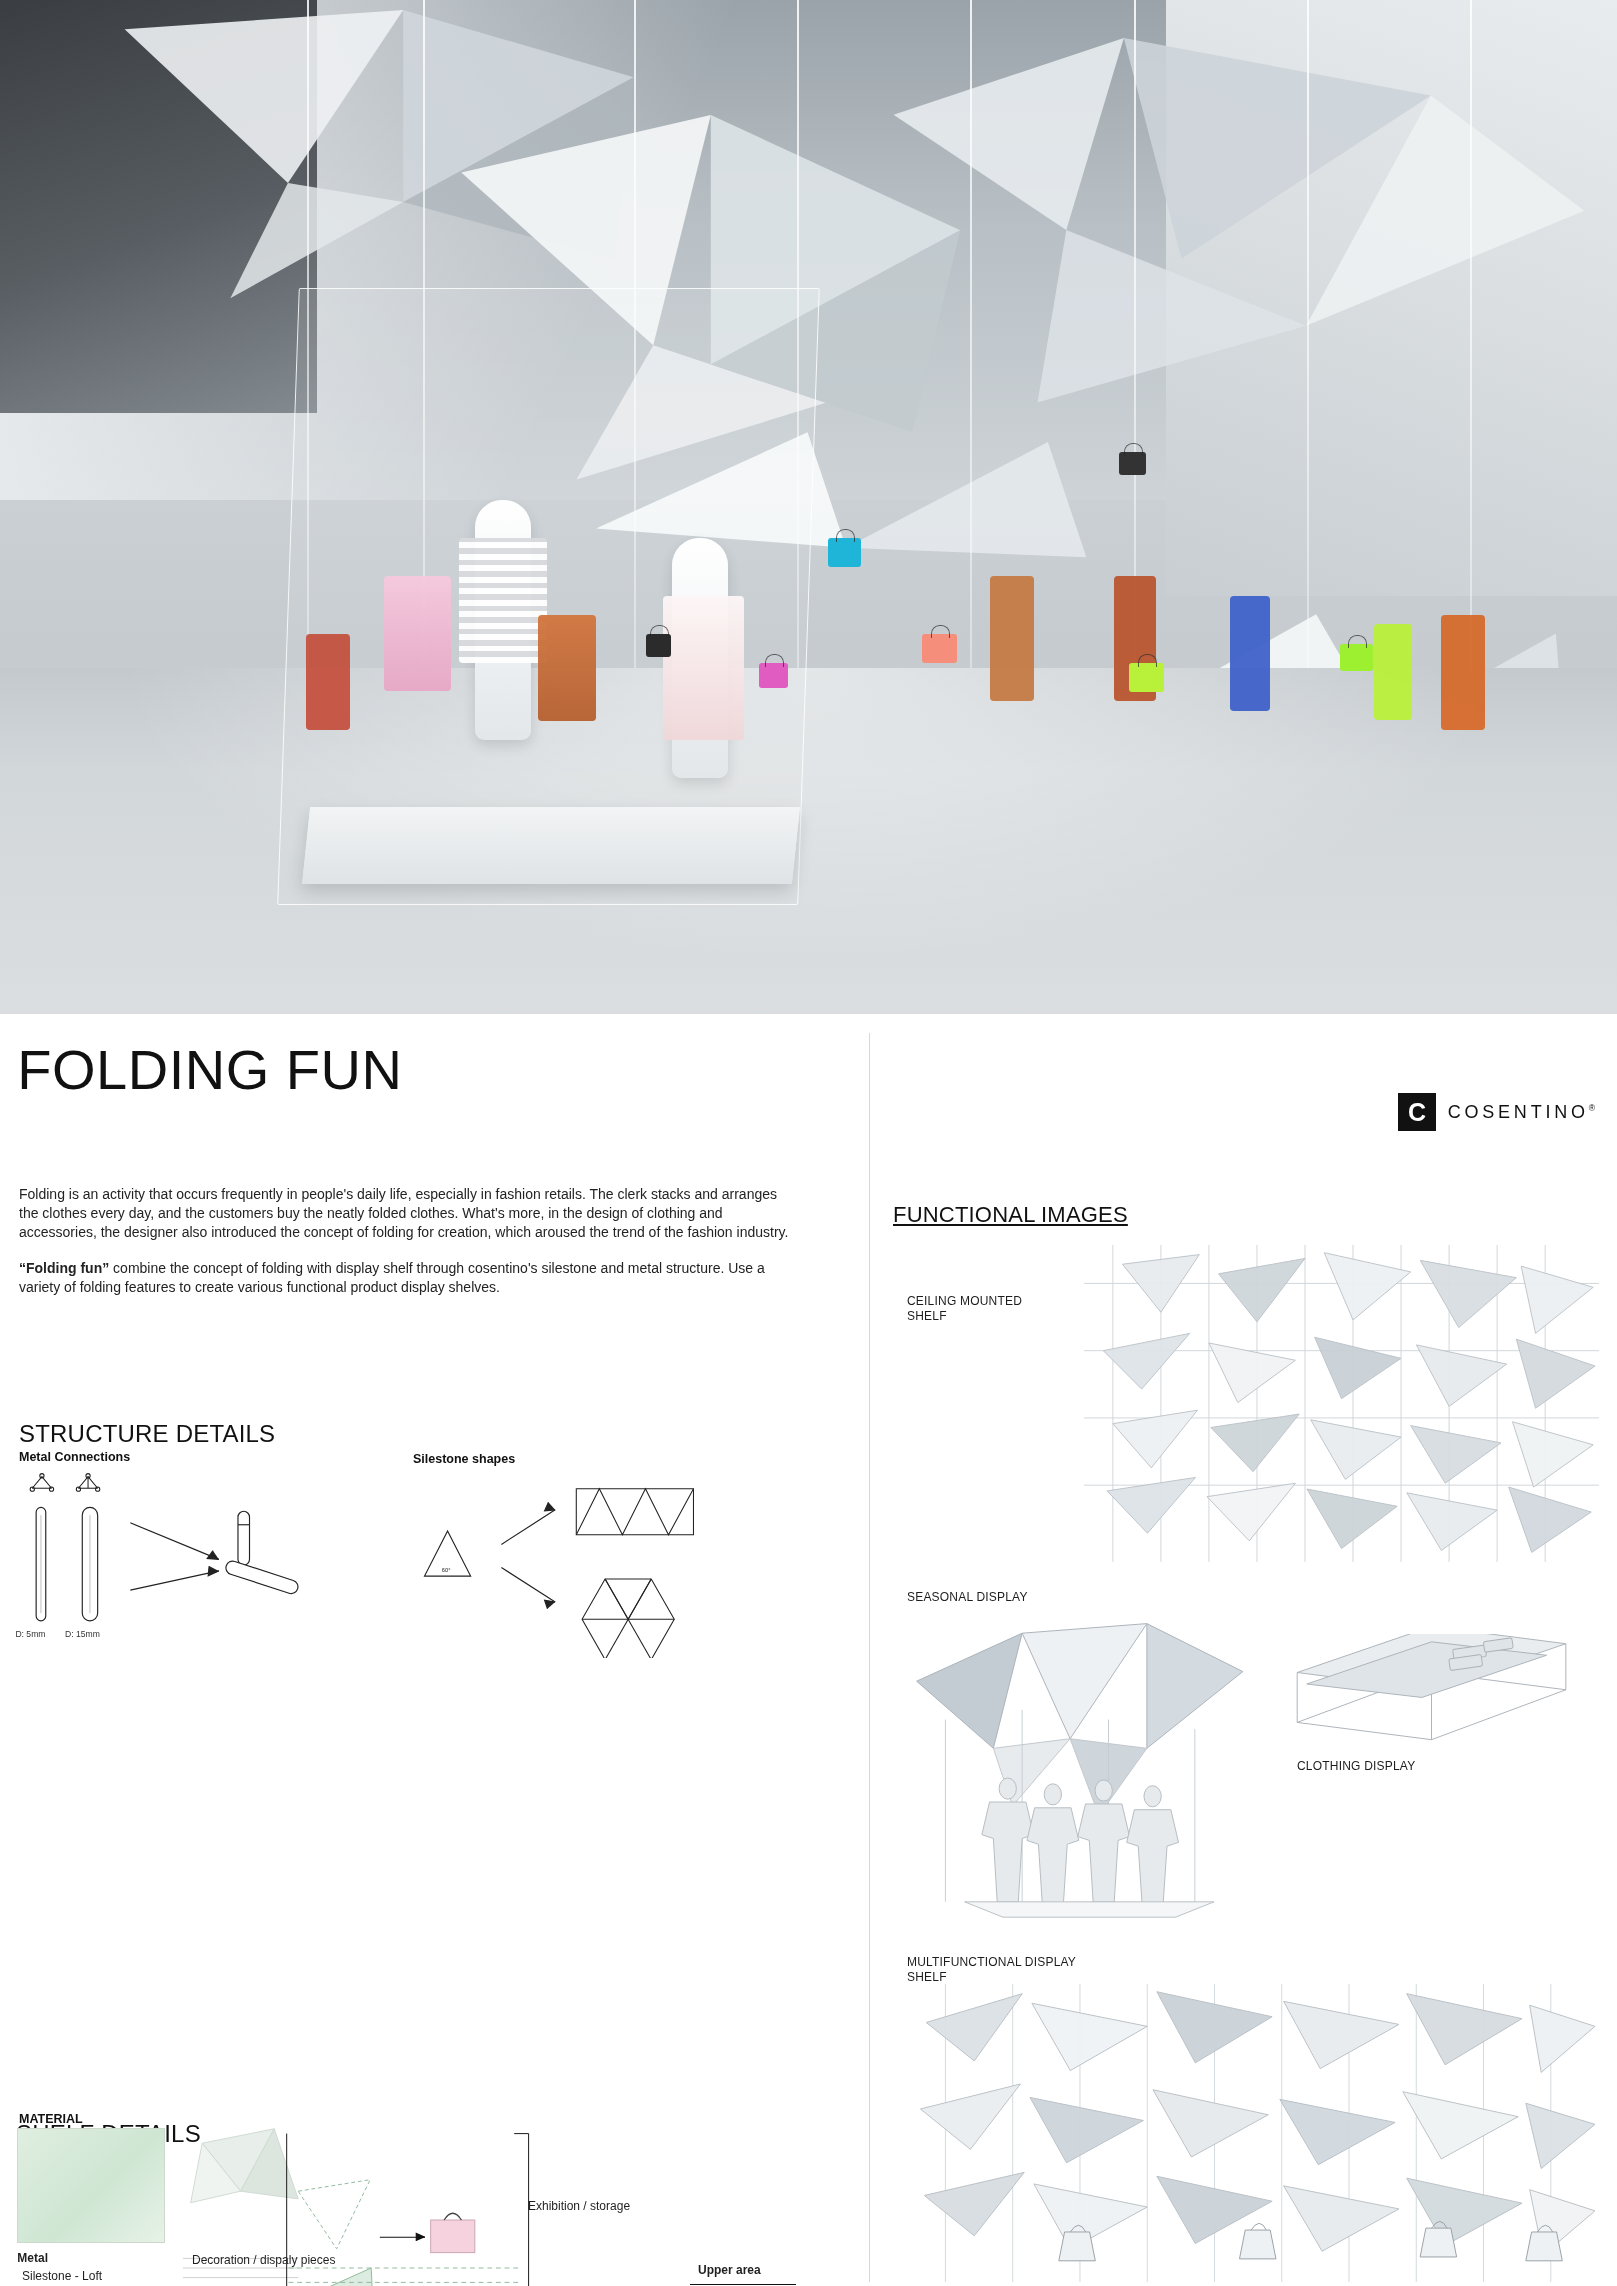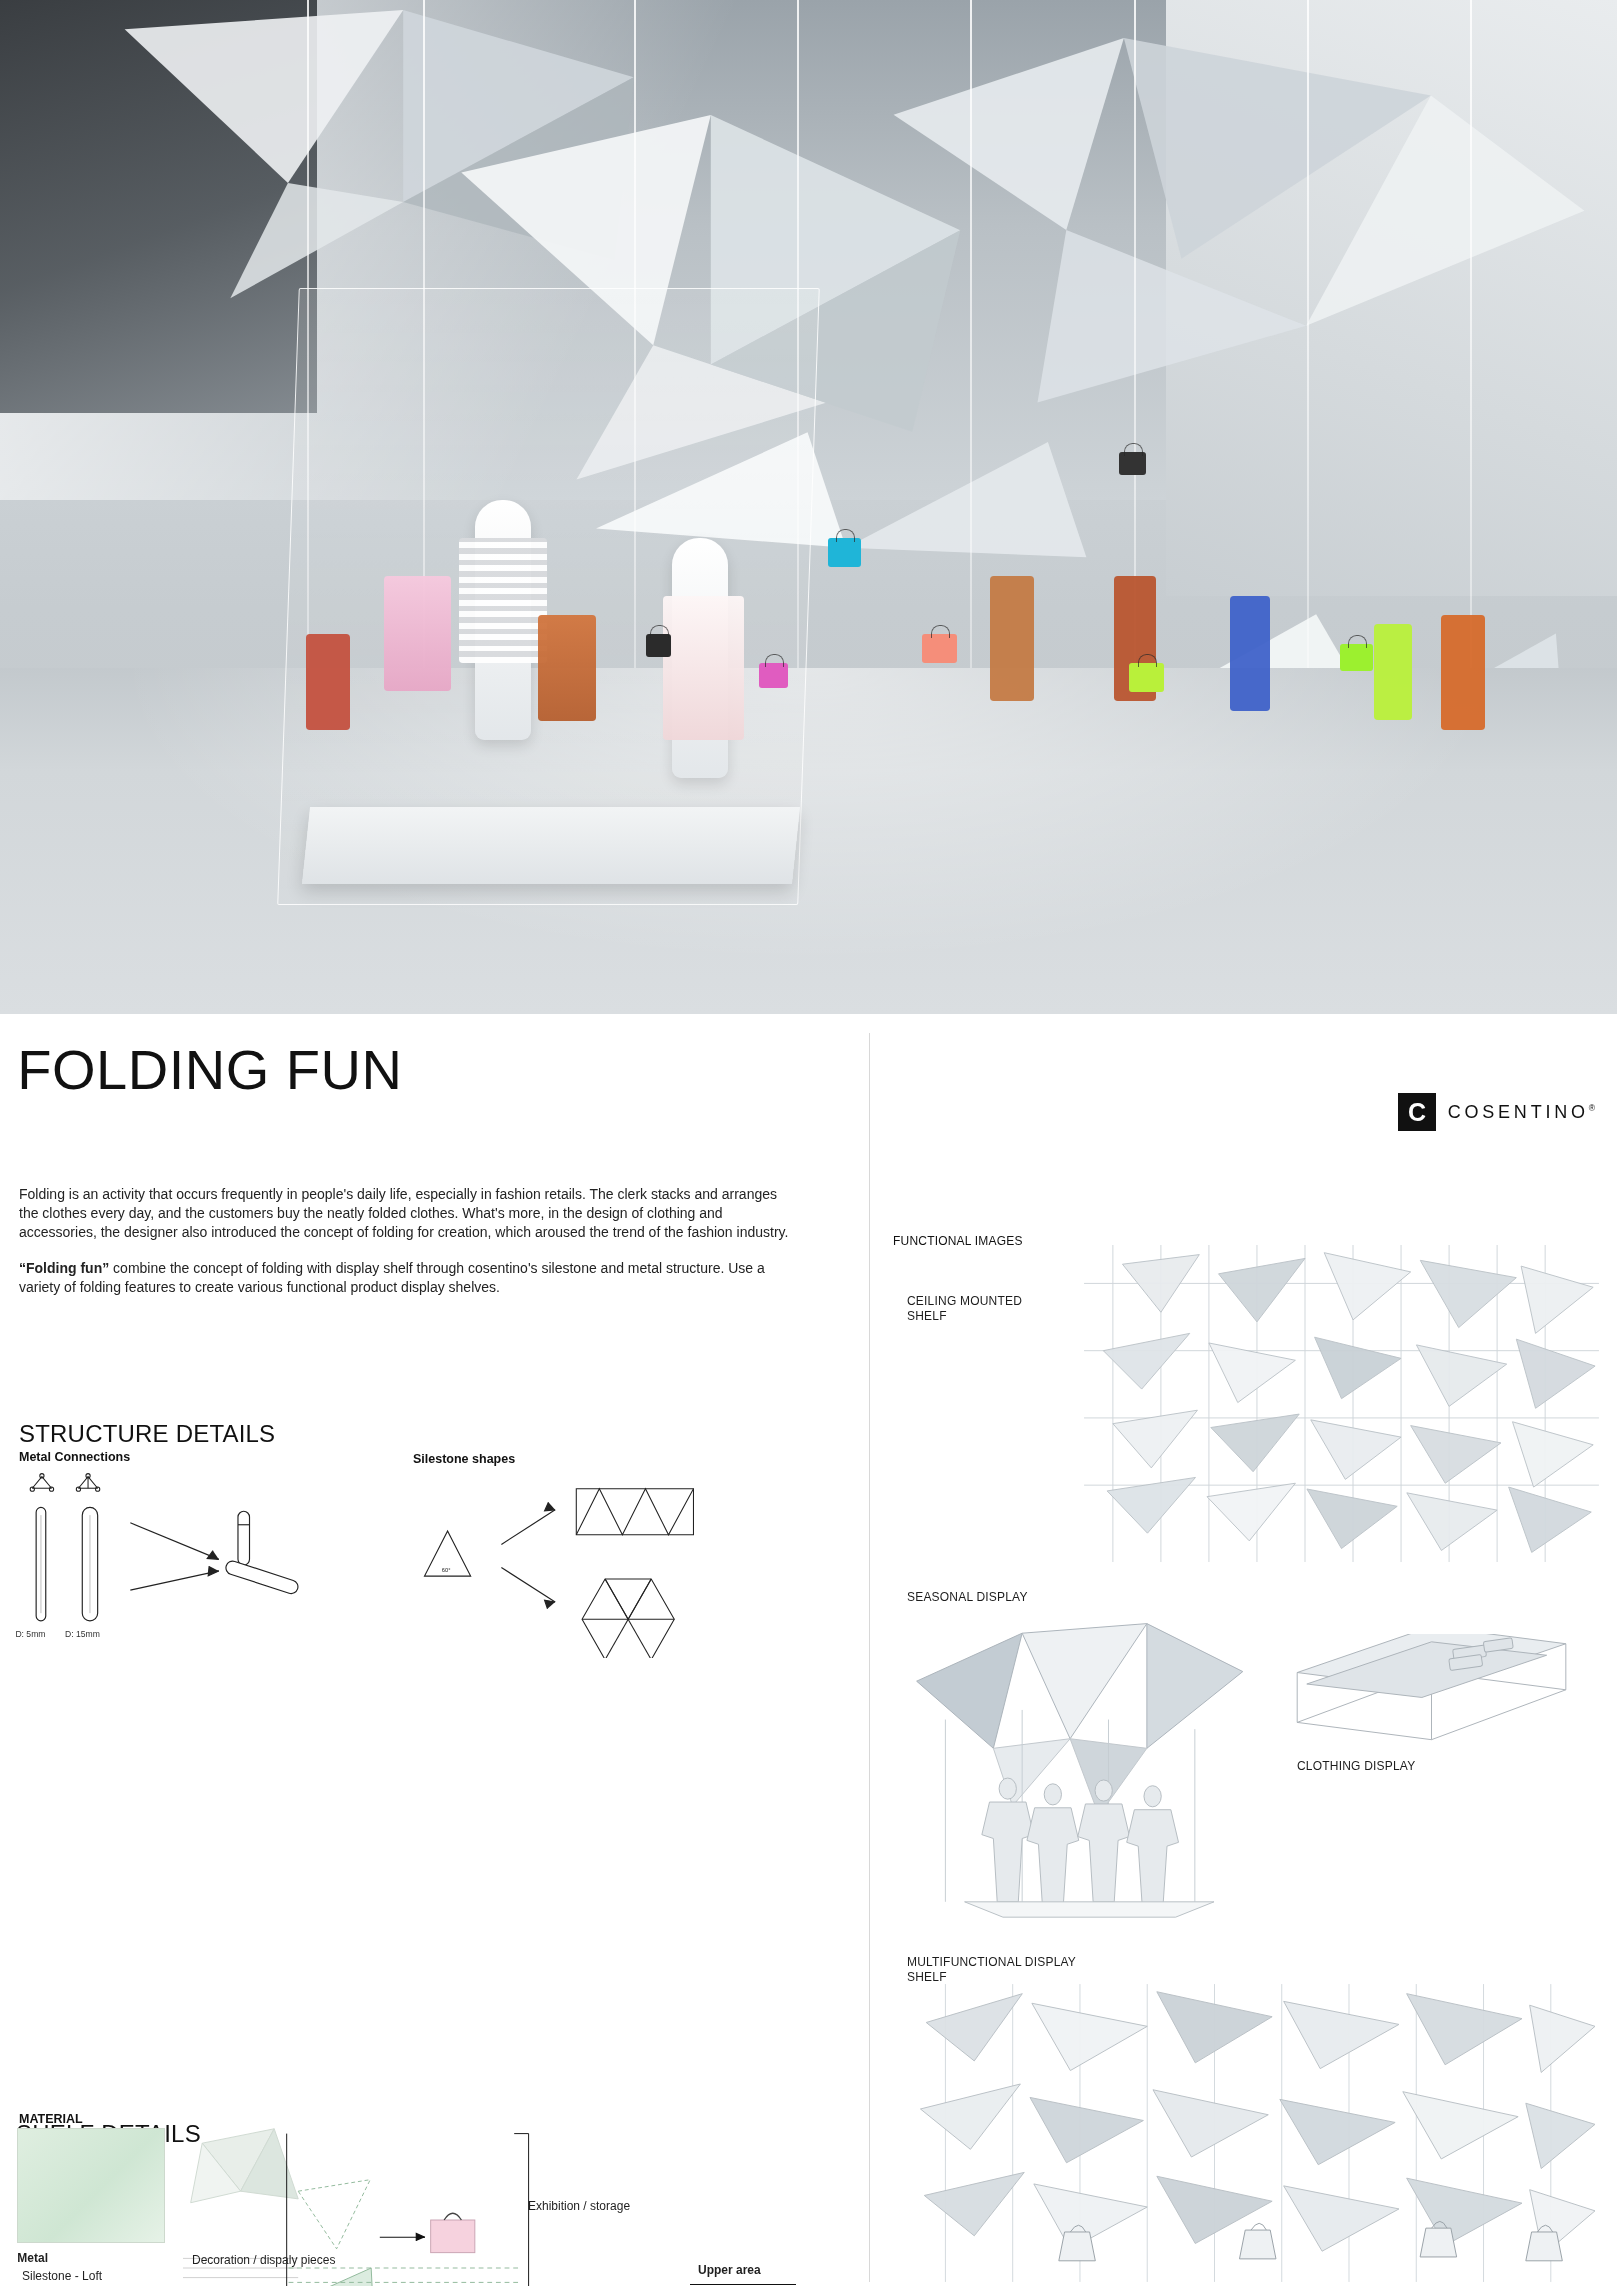--- a/index.html
+++ b/index.html
@@ -354,21 +354,21 @@
       </g>
     </svg>
 
     <div class="lbl" style="left:192px;top:1239px;width:154px;">Decoration /  dispaly pieces</div>
     <div class="lbl" style="left:528px;top:1185px;">Exhibition / storage</div>
     <div class="lbl-b" style="left:698px;top:1249px;">Upper area</div>
     <div class="divider-h" style="left:690px;top:1270px;width:106px;background:#111;"></div>
 
     <div class="divider-v" style="left:869px;top:19px;height:1249px;"></div>
 
-    <div class="h-sec" style="left:893px;top:220px;font-size:12px;">FUNCTIONAL IMAGES</div>
+    <div class="h-sec" style="left:893px;top:188px;font-size:22px;text-decoration:underline;">FUNCTIONAL IMAGES</div>
 
     <div class="cap" style="left:907px;top:240px;width:134px;margin-top:40px;">CEILING MOUNTED SHELF</div>
 
     <svg style="position:absolute;left:1084px;top:231px;" width="515" height="317" viewBox="0 0 536 330">
       <rect x="0" y="0" width="536" height="330" fill="#ffffff"></rect>
       <g stroke="#cfd5d9" stroke-width="1">
         <line x1="30" y1="0" x2="30" y2="330"></line>
           <line x1="80" y1="0" x2="80" y2="330"></line>
         <line x1="130" y1="0" x2="130" y2="330"></line>
           <line x1="180" y1="0" x2="180" y2="330"></line>

